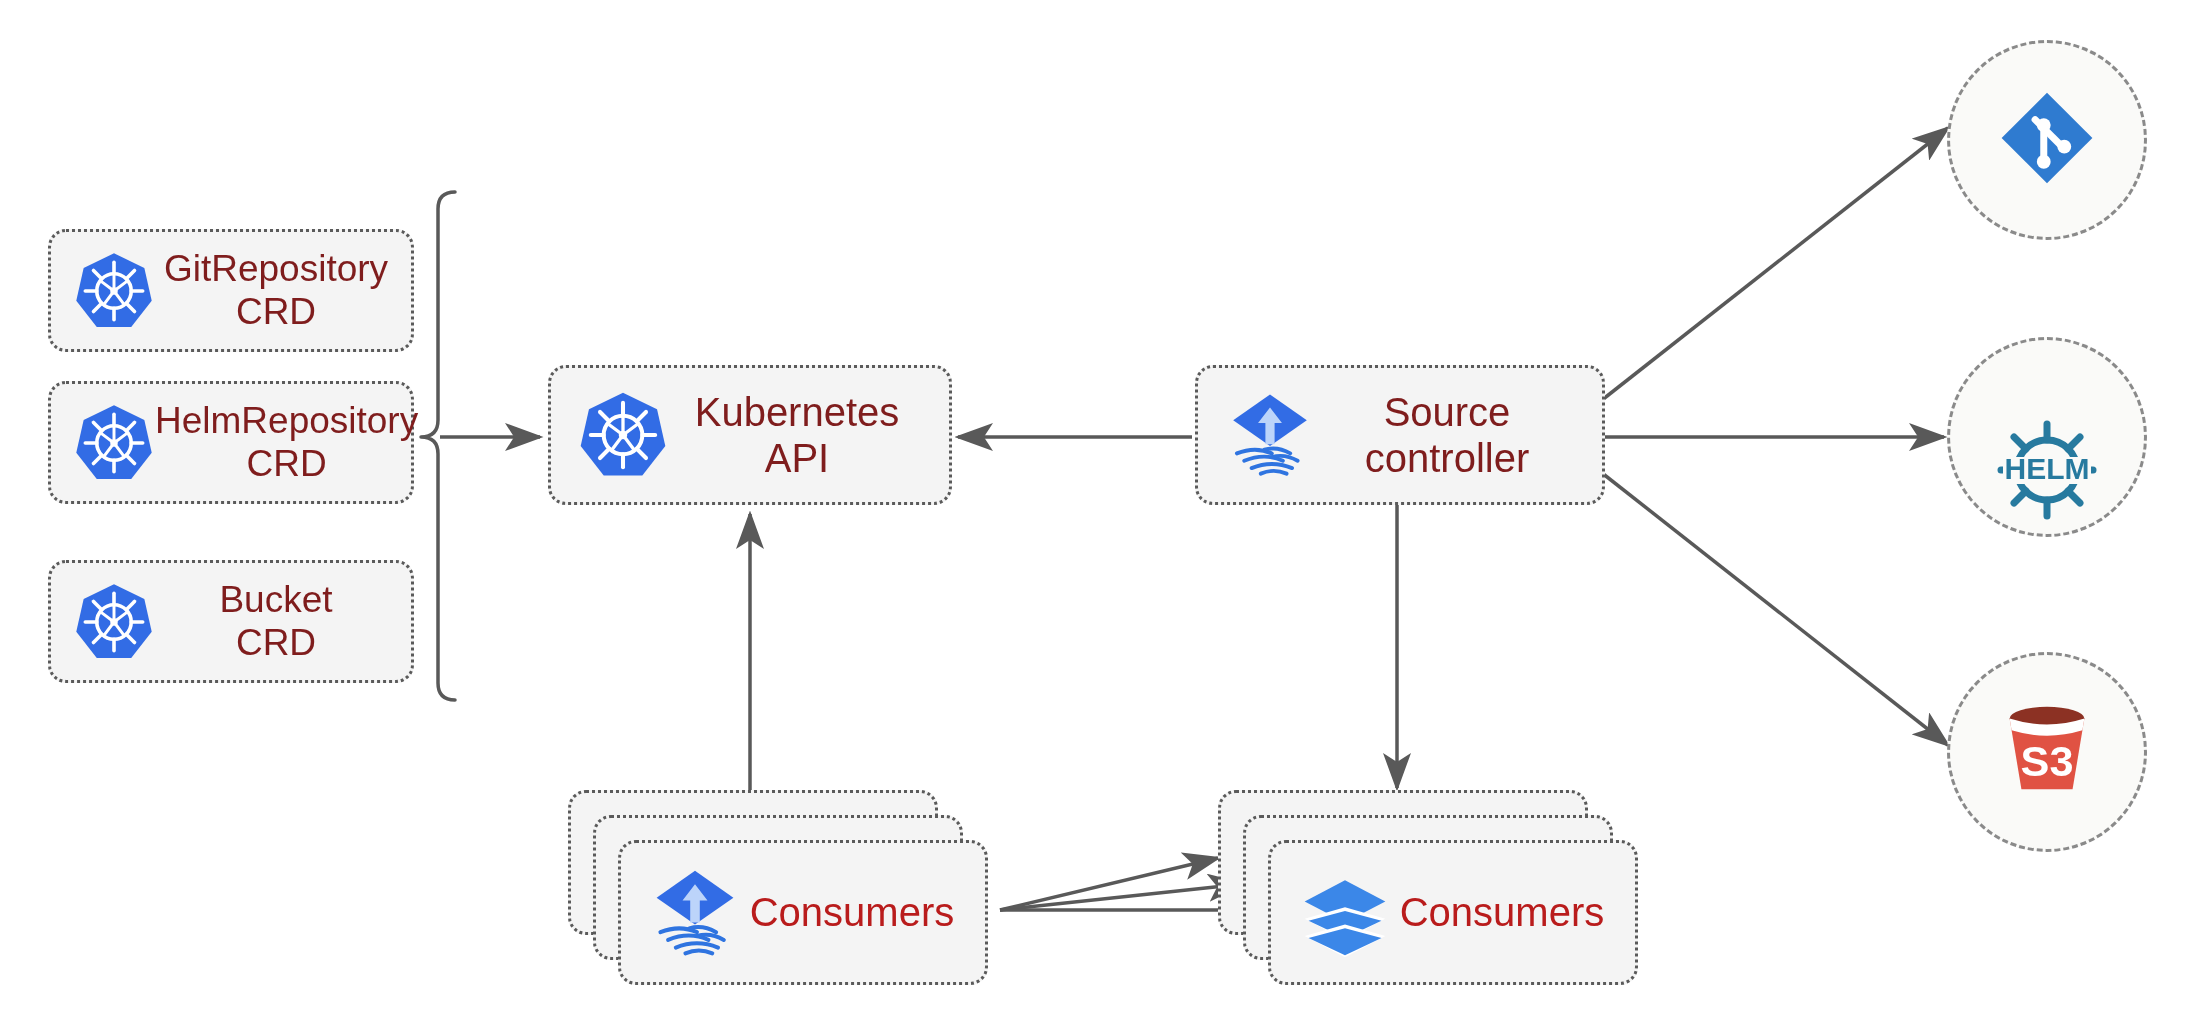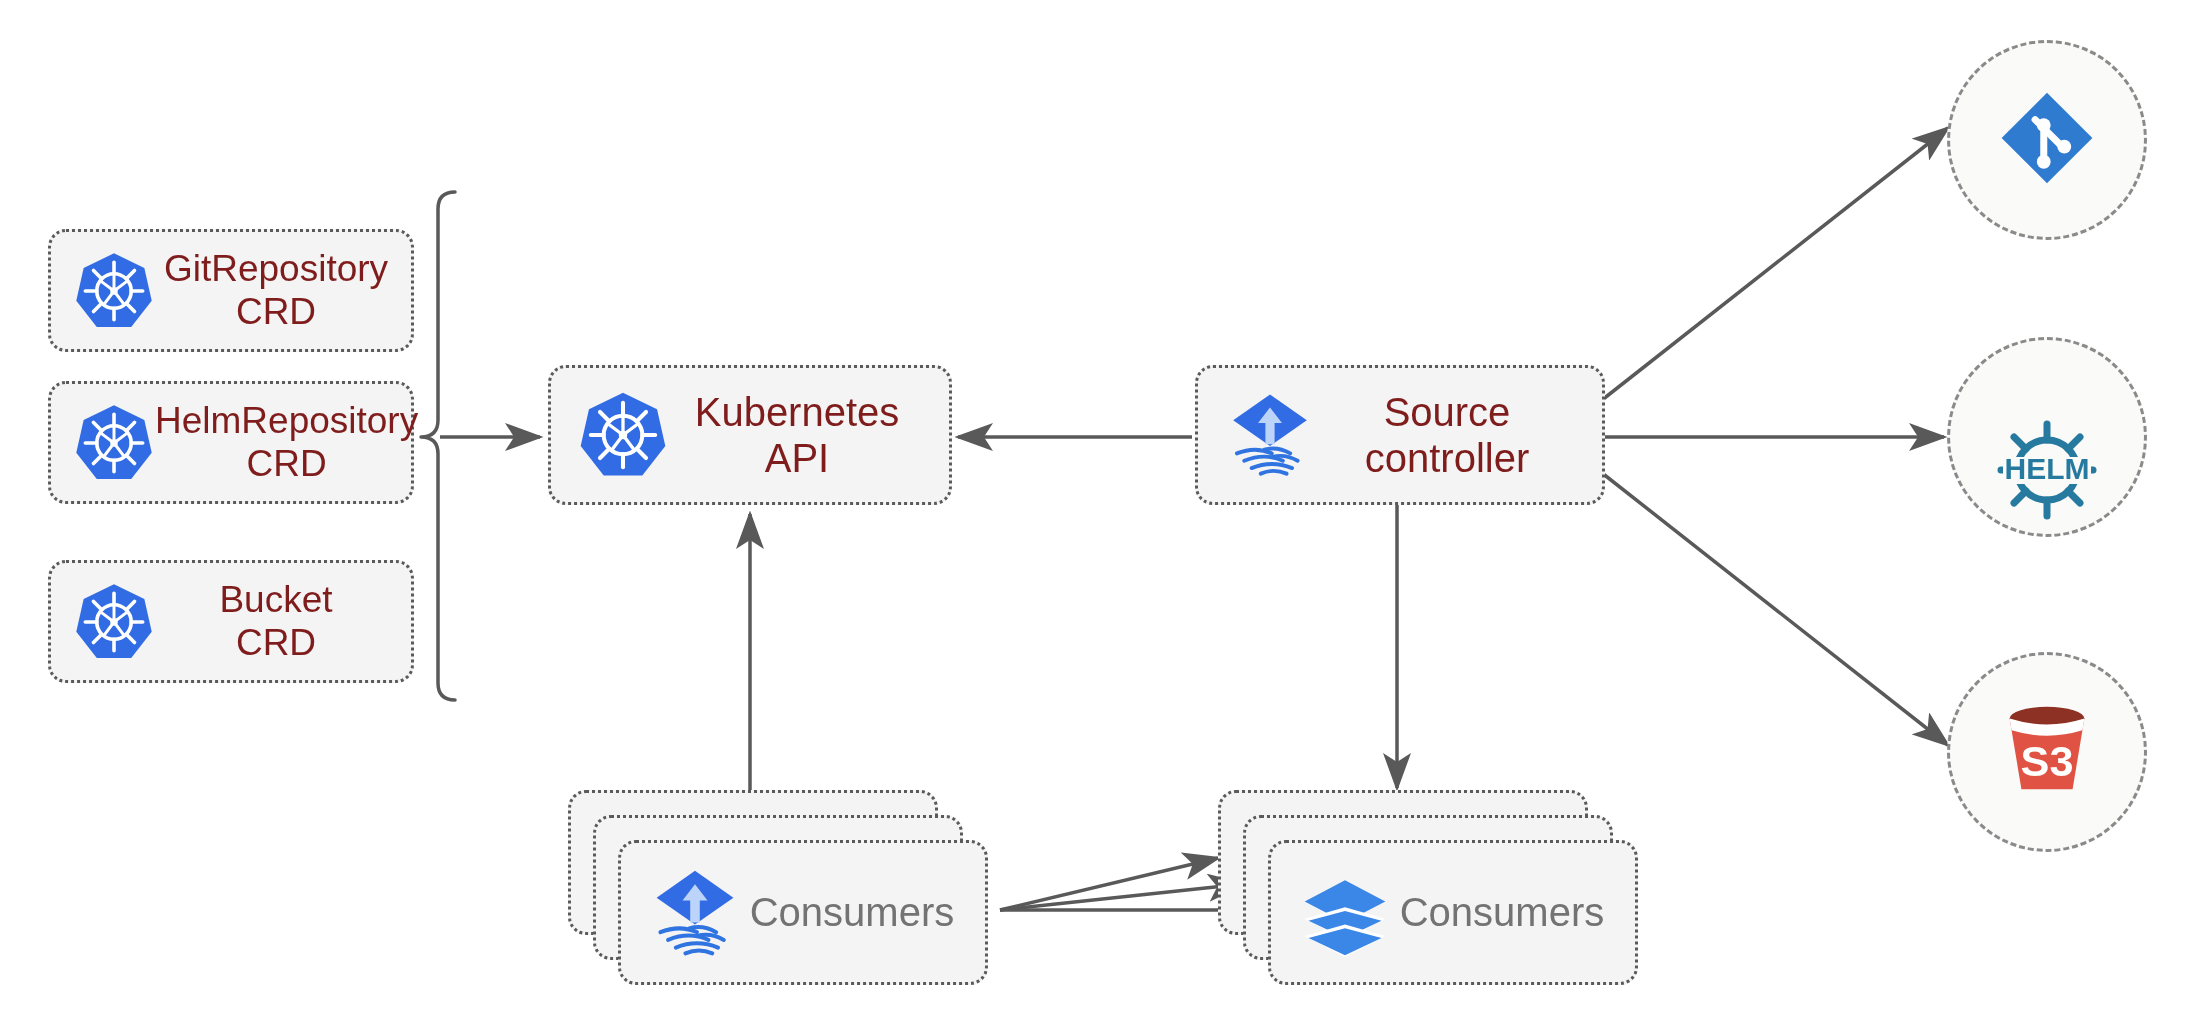--- a/index.html
+++ b/index.html
@@ -74,21 +74,21 @@
   .stack .card.front {
     display: flex;
     align-items: center;
     padding: 0 24px 0 26px;
   }
   .stack .card.front .icon { width: 96px; height: 96px; flex: 0 0 auto; }
   .stack .card.front .label {
     flex: 1 1 auto;
     text-align: center;
     font-size: 40px;
-    color: #737373;
+    color: #b91c1c;
   }
 
   
   .circle-node {
     position: absolute;
     box-sizing: border-box;
     border: 3px dashed #8a8a8a;
     border-radius: 50%;
     background: #fafaf8;
     display: flex;

